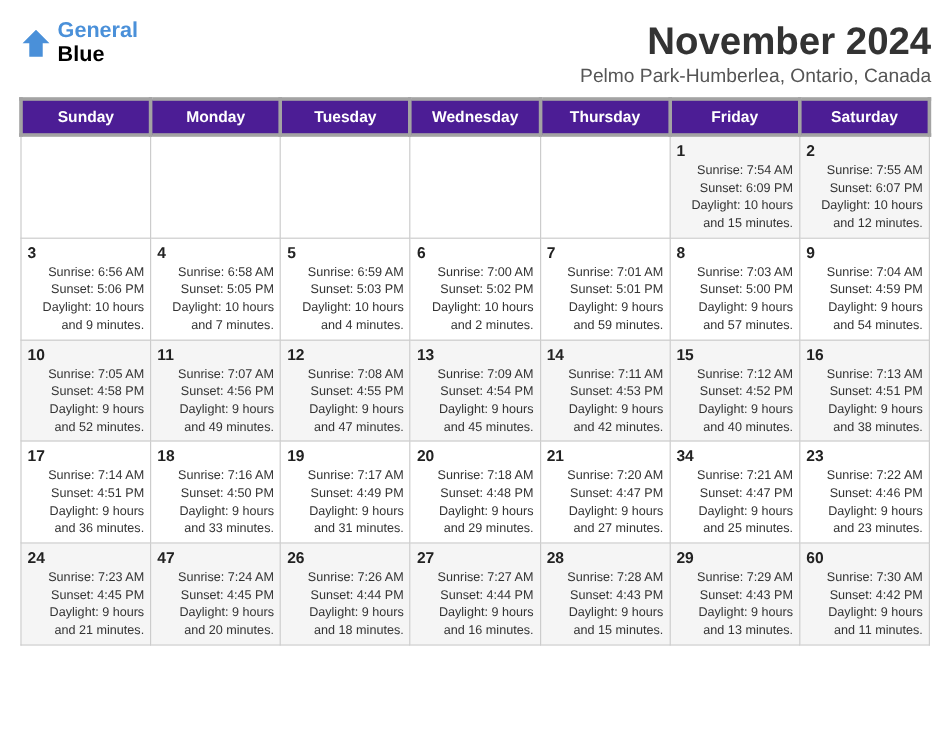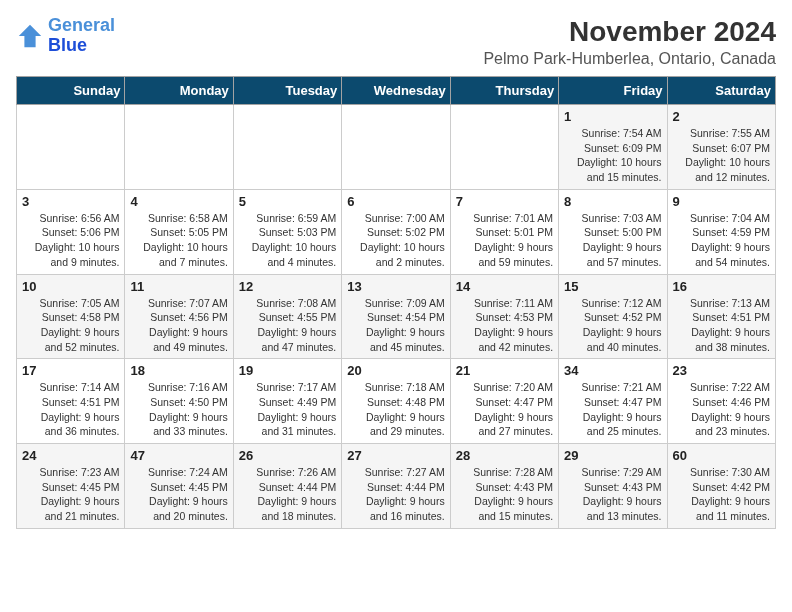--- a/index.html
+++ b/index.html
@@ -31,42 +31,42 @@
       color: #4a90d9;
     }
     .logo-icon {
       width: 28px;
       height: 28px;
     }
     .title-section {
       text-align: right;
     }
     .main-title {
-      font-size: 28px;
+      font-size: 32px;
       font-weight: bold;
       color: #333;
     }
     .subtitle {
       font-size: 16px;
       color: #555;
       margin-top: 2px;
     }
     table {
       width: 100%;
       border-collapse: collapse;
       font-size: 11px;
     }
     thead tr th {
-      background-color: #0c4a6e;
+      background-color: #4c1d95;
       color: #fff;
       padding: 6px 4px;
-      text-align: right;
+      text-align: center;
       font-size: 13px;
       font-weight: bold;
-      border: 1px solid #a3a3a3;
+      border: 3px solid #a3a3a3;
     }
     tbody tr td {
       border: 1px solid #ccc;
       vertical-align: top;
       padding: 4px 5px;
       width: 14.28%;
       height: 80px;
       background: #fff;
     }
     tbody tr:nth-child(odd) td {
@@ -94,21 +94,21 @@
 </head>
 <body>
 
 <div class="header-section">
   <div class="logo">
     <svg class="logo-icon" viewBox="0 0 40 40">
       <polygon points="20,4 36,20 28,20 28,36 12,36 12,20 4,20" fill="#4a90d9"></polygon>
     </svg>
     <div class="logo-text">
       <div><span>General</span></div>
-      <div><span style="color:#1d4ed8">Blue</span></div>
+      <div><span style="color:#000000">Blue</span></div>
     </div>
   </div>
   <div class="title-section">
     <div class="main-title">November 2024</div>
     <div class="subtitle">Pelmo Park-Humberlea, Ontario, Canada</div>
   </div>
 </div>
 
 <table>
   <thead>

